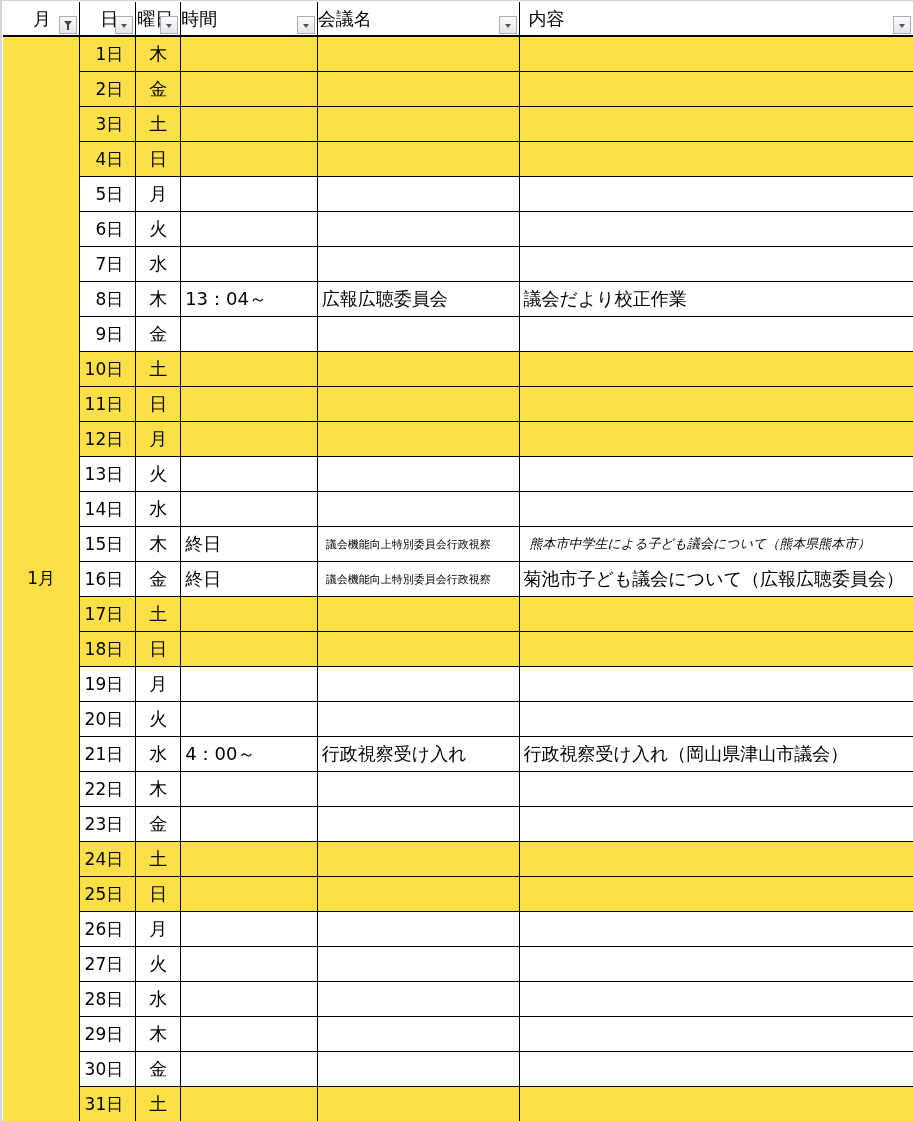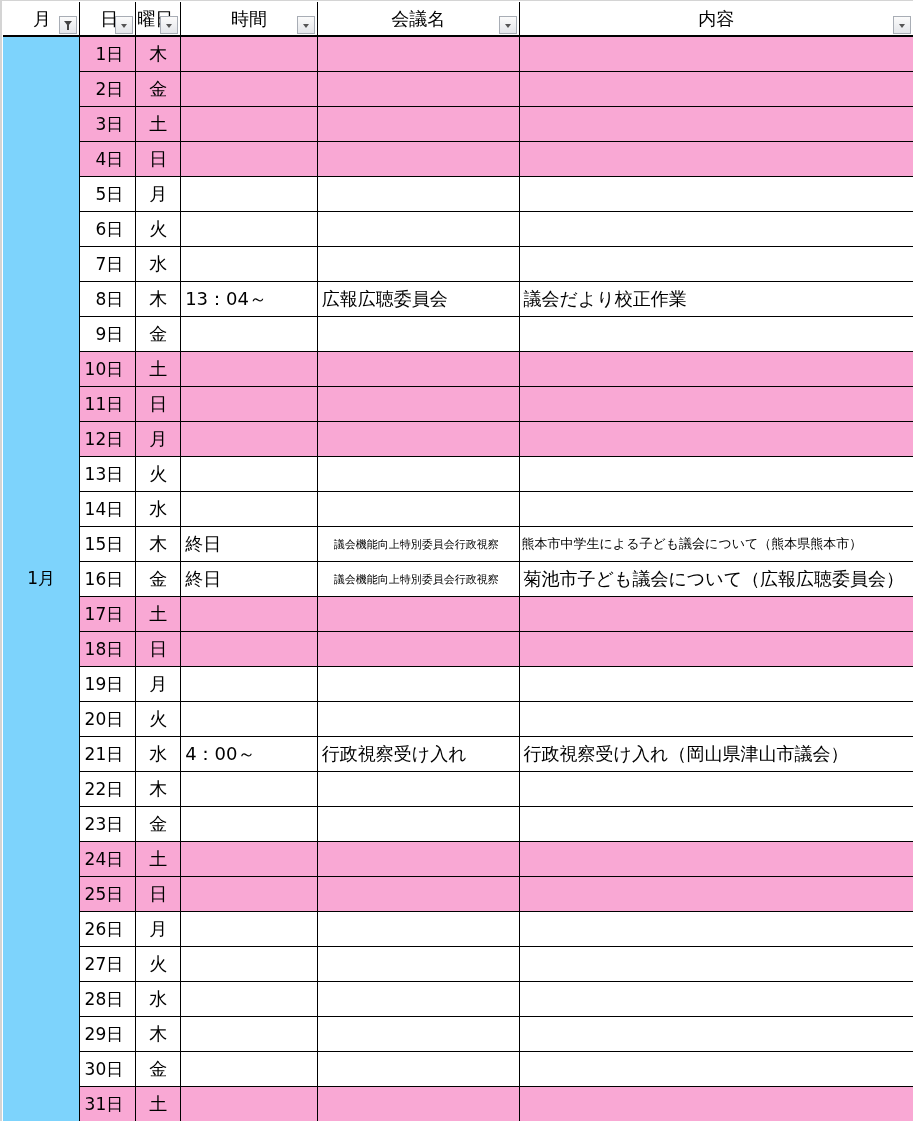--- a/index.html
+++ b/index.html
@@ -1,35 +1,35 @@
 <!DOCTYPE html>
 <html><head>
 <meta charset="utf-8">
 <style>
   html, body { margin:0; padding:0; background:#ffffff; }
   body { width:913px; height:1121px; overflow:hidden; position:relative; font-family:"DejaVu Sans", sans-serif; }
   .sheet { position:absolute; left:0; top:0; width:913px; height:1121px; border-left:2px solid #d4d4d4; border-top:1px solid #d4d4d4; box-sizing:border-box; }
   table { border-collapse:collapse; table-layout:fixed; position:absolute; left:1px; top:1px; }
   td, th { padding:0; margin:0; font-weight:normal; color:#000; overflow:hidden; white-space:nowrap; }
-  th { height:33px; font-size:18px; position:relative; border-bottom:2px solid #000; border-right:1px solid #000; background:#fff; text-align:center; }
-  th:last-child { border-right:none; }
+  th { height:33px; font-size:18px; position:relative; border-bottom:2px solid #000; border-right:1px solid #000; background:#fff; text-align:left; }
+  th:last-child { border-right:none;padding-left:9px; }
   .hdr-text { display:inline-block; }
   .filter-btn { position:absolute; right:2px; bottom:1px; width:18px; height:18px; box-sizing:border-box; border:1px solid #a8adb5; background:linear-gradient(#fbfbfb,#e4e6ea); }
   .filter-btn::after { content:""; position:absolute; left:5px; top:7px; border-left:3px solid transparent; border-right:3px solid transparent; border-top:4px solid #555; }
   .filter-btn.active::after { left:4px; top:4px; border-left:4px solid transparent; border-right:4px solid transparent; border-top:5px solid #444; }
   .filter-btn.active::before { content:""; position:absolute; left:7px; top:8px; width:2px; height:5px; background:#444; }
   td { height:34px; border-bottom:1px solid #000; border-right:1px solid #000; font-size:18px; }
   td:last-child { border-right:none; }
-  tr.we td.c { background:#f9a8d4; }
-  td.month { border-right:1px solid #000; text-align:center; background:#7dd3fc; font-size:17px; border-bottom:2px solid #000; }
+  tr.we td.c { background:#fde047; }
+  td.month { border-right:1px solid #000; text-align:center; background:#fde047; font-size:17px; border-bottom:2px solid #000; }
   td.day { text-align:right; padding-right:12px; font-size:17px; }
   td.dow { text-align:center; }
   td.txt { padding-left:4px; }
-  td.small { font-size:11px; padding-left:16px; }
-  td.med { font-size:13px; padding-left:2px; }
+  td.small { font-size:11px; padding-left:8px; }
+  td.med { font-size:13px; padding-left:10px;font-style:italic; }
 </style>
 </head>
 <body>
 
 <div class="sheet">
 <table>
   <colgroup>
     <col style="width:77px">
         <col style="width:56px">
         <col style="width:45px">

